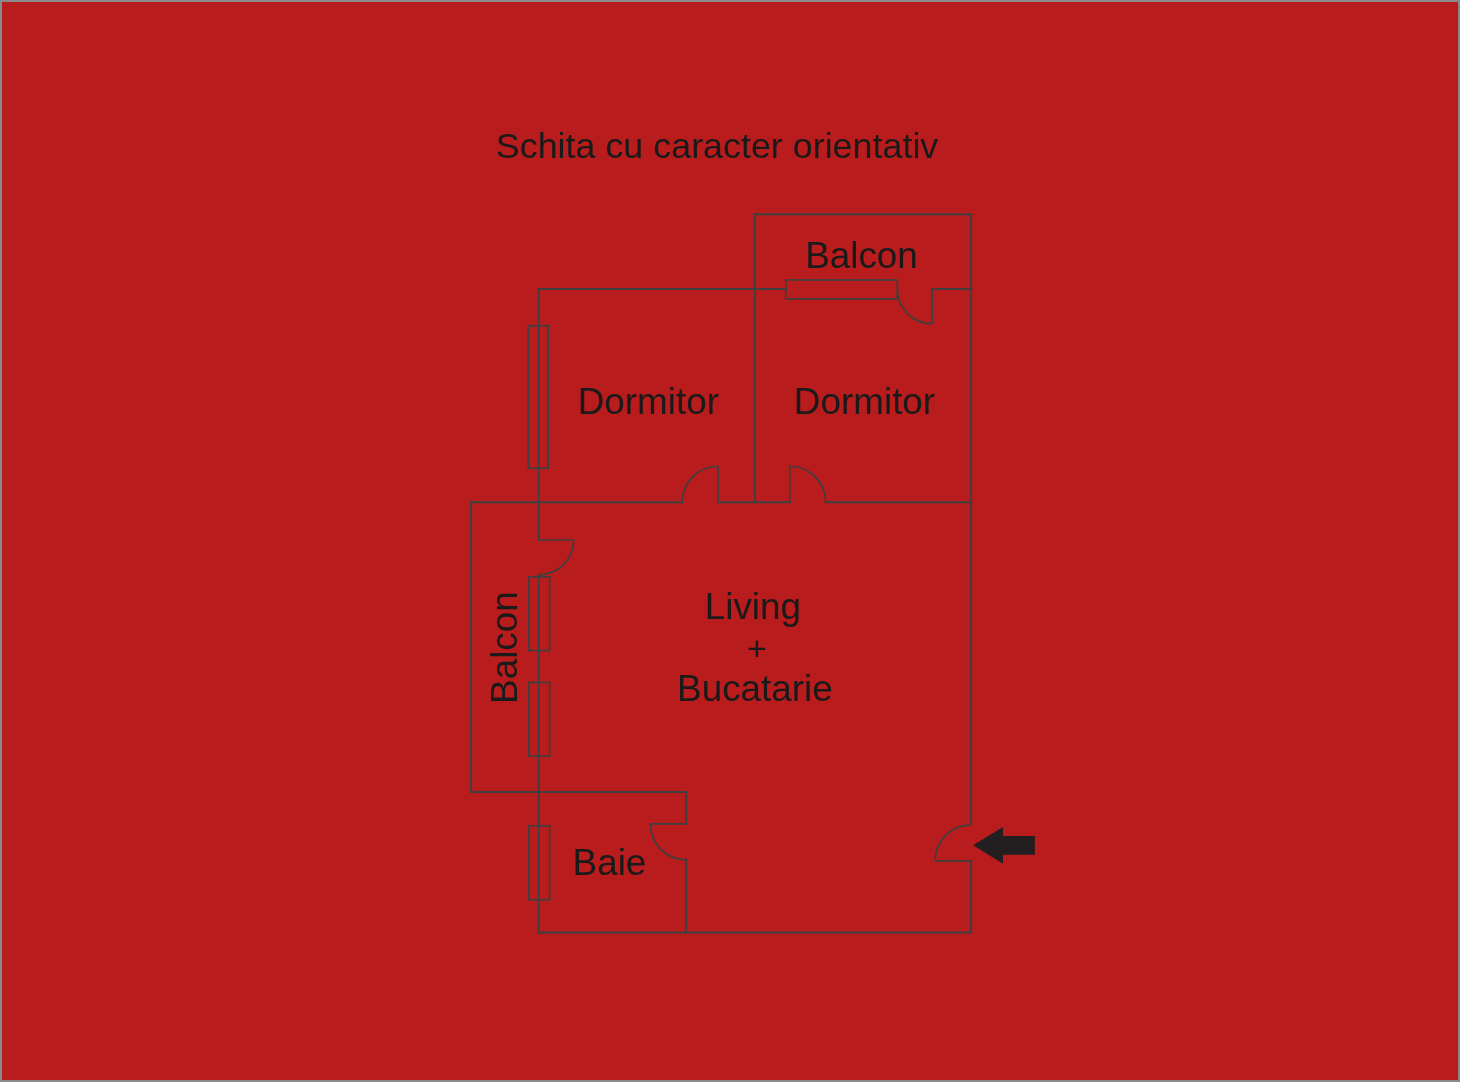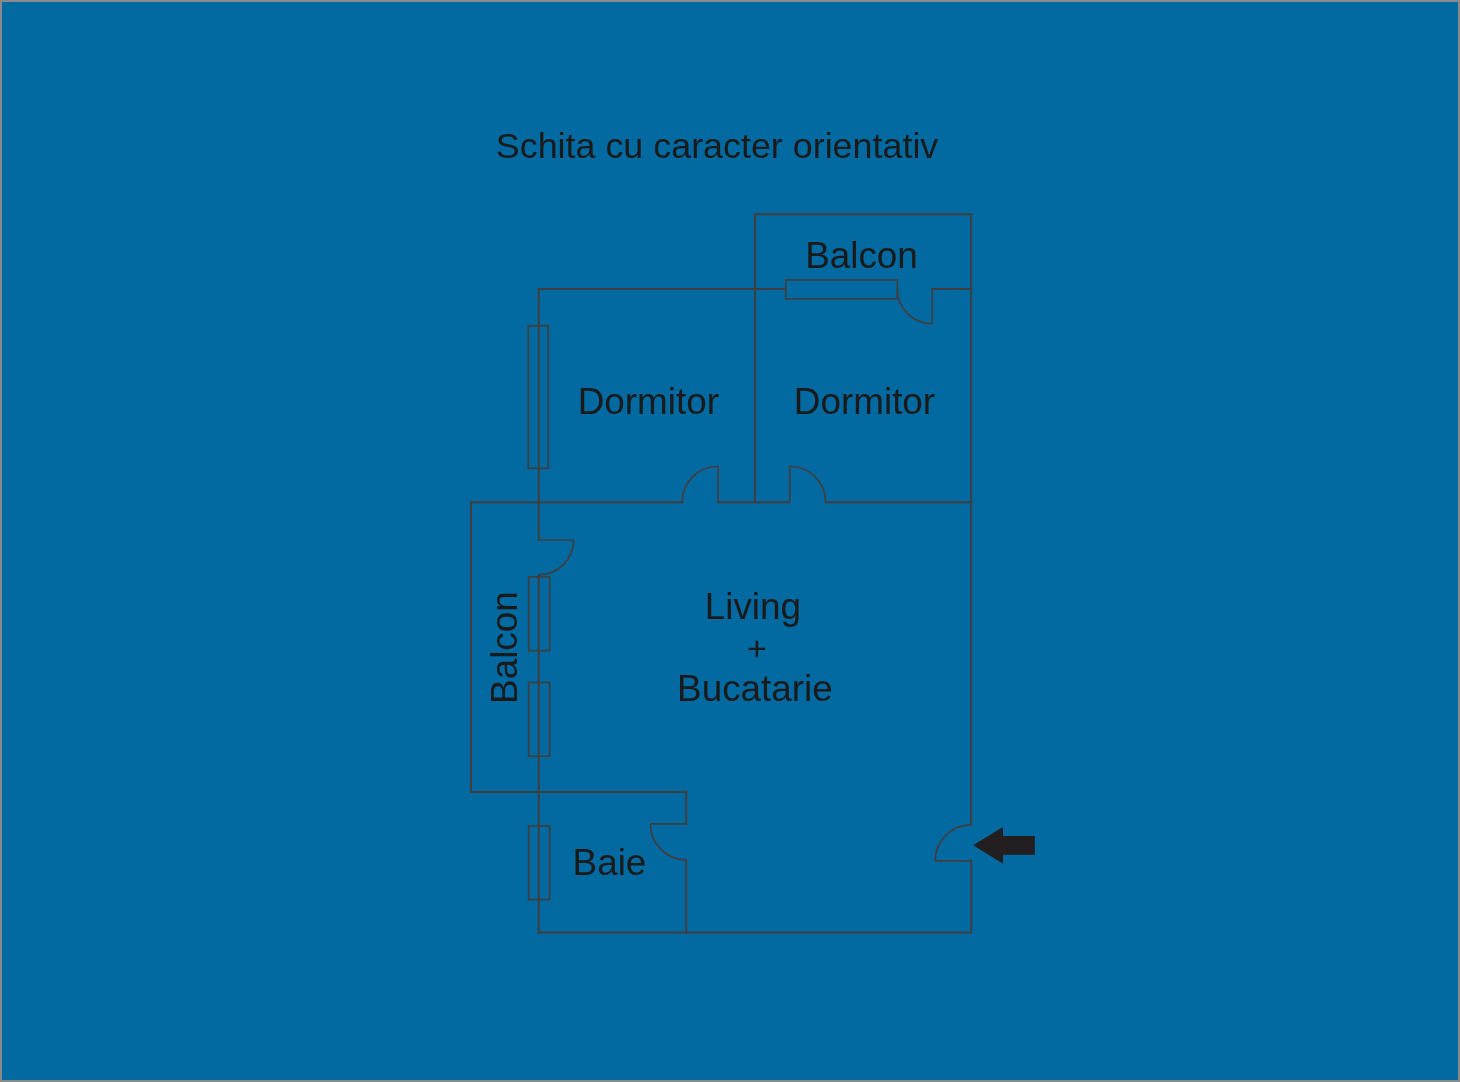--- a/index.html
+++ b/index.html
@@ -6,21 +6,21 @@
     margin: 0;
     padding: 0;
     background: #ffffff;
   }
   .canvas {
     position: relative;
     width: 1460px;
     height: 1082px;
     box-sizing: border-box;
     border: 2px solid #8a8a8a;
-    background: #0369a1;
+    background: #b91c1c;
     overflow: hidden;
   }
   svg {
     display: block;
     width: 100%;
     height: 100%;
   }
   .plan-text {
     font-family: "Liberation Sans", "DejaVu Sans", sans-serif;
     fill: #1a1a1a;

